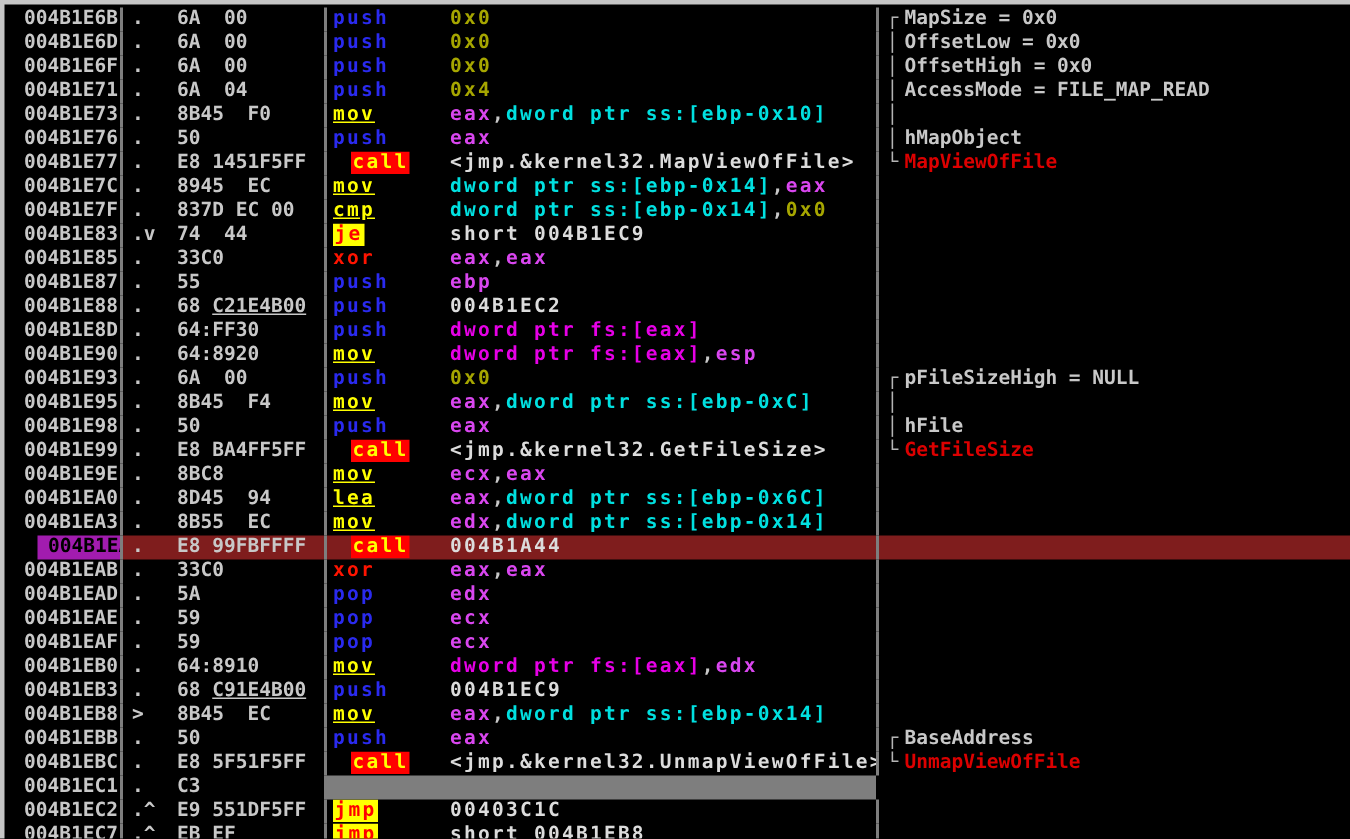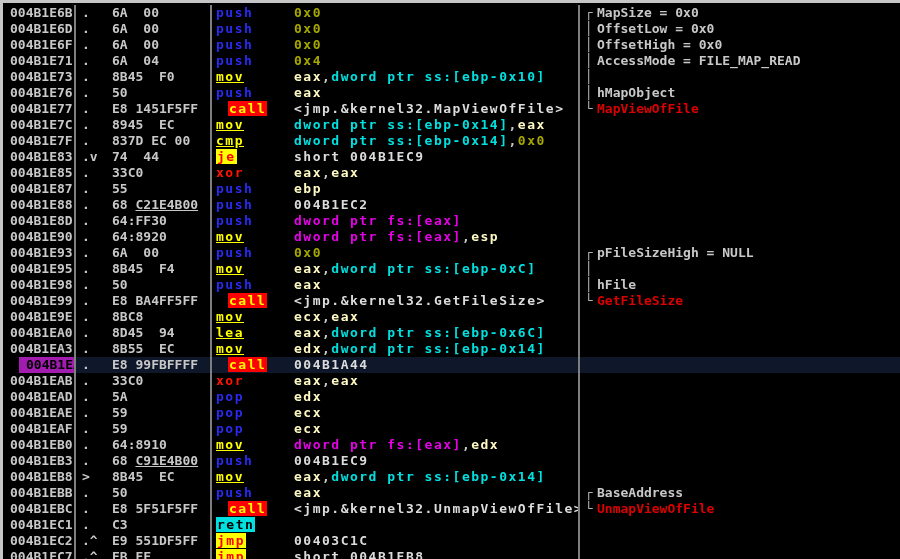--- a/index.html
+++ b/index.html
@@ -5,48 +5,48 @@
   html,body{margin:0;padding:0;background:#000;}
   body{width:900px;height:559px;overflow:hidden;}
   .pane{
     position:relative;width:900px;height:559px;box-sizing:border-box;
     background:#000;
     border-top:3px solid #c6c6c6;border-left:3px solid #c6c6c6;
     padding-top:2px;
     font-family:"DejaVu Sans Mono",monospace;font-weight:bold;font-size:13px;
     overflow:hidden;
   }
-  .row{display:grid;grid-template-columns:71px 2px 134px 2px 366px 2px auto;height:16px;line-height:16px;white-space:pre;}
+  .row{display:grid;grid-template-columns:71px 2px 134px 2px 366px 2px auto;height:16px;line-height:16px;white-space:pre;padding-left:6px;}
   .sep{background:#7e7e7e;height:16px;}
   .c-addr{padding-left:7px;color:#c8c8c8;overflow:hidden;}
   .c-bytes{padding-left:6px;color:#c8c8c8;overflow:hidden;}
   .marker{display:inline-block;width:30px;color:#c8c8c8;}
   .c-instr{position:relative;padding-left:4px;letter-spacing:1.5px;overflow:hidden;}
   .ops{position:absolute;left:82px;top:0;}
   .c-comment{padding-left:5px;color:#c8c8c8;overflow:hidden;}
   .bracket{display:inline-block;width:12px;color:#b4b4b4;}
   
   .mn-stack{color:#2a2aef;}
   .mn-op{color:#ffff00;text-decoration:underline;}
   .mn-xor{color:#ff1400;}
   .mn-call{color:#ffff00;background:#ff0000;padding:0 1px;margin-left:12px;}
   .mn-jmp{color:#ff0000;background:#ffff00;padding:0 1px;}
   .mn-ret{color:#000;background:#00e0e0;padding:0 1px;}
   
-  .t-reg{color:#fef9c3;}
+  .t-reg{color:#d946ef;}
   .t-mem{color:#00e0e0;}
   .t-seg{color:#e600e6;}
   .t-imm{color:#a6a600;}
   .t-raw{color:#dcdcdc;}
   .t-sep{color:#c8c8c8;}
   .t-gray{color:#c8c8c8;}
   .t-red{color:#dc0000;}
   .b-u{text-decoration:underline;}
   
-  .row.sel .c-bytes,.row.sel .c-instr,.row.sel .c-comment{background:#0f172a;}
+  .row.sel .c-bytes,.row.sel .c-instr,.row.sel .c-comment{background:#7f1d1d;}
   .row.sel .c-addr{background:#a21caf;color:#000;margin-left:16px;}
 </style>
 </head>
 <body>
 
 <div class="pane">
   <div id="rows">
       <div class="row"><div class="c-addr">004B1E6B</div><div class="sep"></div><div class="c-bytes"><span class="marker">.</span><span class="b-b">6A  00</span></div><div class="sep"></div><div class="c-instr"><span class="mn-stack">push</span><span class="ops"><span class="t-imm">0x0</span></span></div><div class="sep"></div><div class="c-comment"><span class="bracket">┌</span><span class="t-gray">MapSize = 0x0</span></div></div>
       <div class="row"><div class="c-addr">004B1E6D</div><div class="sep"></div><div class="c-bytes"><span class="marker">.</span><span class="b-b">6A  00</span></div><div class="sep"></div><div class="c-instr"><span class="mn-stack">push</span><span class="ops"><span class="t-imm">0x0</span></span></div><div class="sep"></div><div class="c-comment"><span class="bracket">│</span><span class="t-gray">OffsetLow = 0x0</span></div></div>
       <div class="row"><div class="c-addr">004B1E6F</div><div class="sep"></div><div class="c-bytes"><span class="marker">.</span><span class="b-b">6A  00</span></div><div class="sep"></div><div class="c-instr"><span class="mn-stack">push</span><span class="ops"><span class="t-imm">0x0</span></span></div><div class="sep"></div><div class="c-comment"><span class="bracket">│</span><span class="t-gray">OffsetHigh = 0x0</span></div></div>
@@ -72,17 +72,17 @@
       <div class="row sel"><div class="c-addr">004B1EA6</div><div class="sep"></div><div class="c-bytes"><span class="marker">.</span><span class="b-b">E8 99FBFFFF</span></div><div class="sep"></div><div class="c-instr"><span class="mn-call">call</span><span class="ops"><span class="t-raw">004B1A44</span></span></div><div class="sep"></div><div class="c-comment"><span class="bracket"> </span></div></div>
       <div class="row"><div class="c-addr">004B1EAB</div><div class="sep"></div><div class="c-bytes"><span class="marker">.</span><span class="b-b">33C0</span></div><div class="sep"></div><div class="c-instr"><span class="mn-xor">xor</span><span class="ops"><span class="t-reg">eax</span><span class="t-sep">,</span><span class="t-reg">eax</span></span></div><div class="sep"></div><div class="c-comment"><span class="bracket"> </span></div></div>
       <div class="row"><div class="c-addr">004B1EAD</div><div class="sep"></div><div class="c-bytes"><span class="marker">.</span><span class="b-b">5A</span></div><div class="sep"></div><div class="c-instr"><span class="mn-stack">pop</span><span class="ops"><span class="t-reg">edx</span></span></div><div class="sep"></div><div class="c-comment"><span class="bracket"> </span></div></div>
       <div class="row"><div class="c-addr">004B1EAE</div><div class="sep"></div><div class="c-bytes"><span class="marker">.</span><span class="b-b">59</span></div><div class="sep"></div><div class="c-instr"><span class="mn-stack">pop</span><span class="ops"><span class="t-reg">ecx</span></span></div><div class="sep"></div><div class="c-comment"><span class="bracket"> </span></div></div>
       <div class="row"><div class="c-addr">004B1EAF</div><div class="sep"></div><div class="c-bytes"><span class="marker">.</span><span class="b-b">59</span></div><div class="sep"></div><div class="c-instr"><span class="mn-stack">pop</span><span class="ops"><span class="t-reg">ecx</span></span></div><div class="sep"></div><div class="c-comment"><span class="bracket"> </span></div></div>
       <div class="row"><div class="c-addr">004B1EB0</div><div class="sep"></div><div class="c-bytes"><span class="marker">.</span><span class="b-b">64:8910</span></div><div class="sep"></div><div class="c-instr"><span class="mn-op">mov</span><span class="ops"><span class="t-seg">dword ptr fs:[eax]</span><span class="t-sep">,</span><span class="t-reg">edx</span></span></div><div class="sep"></div><div class="c-comment"><span class="bracket"> </span></div></div>
       <div class="row"><div class="c-addr">004B1EB3</div><div class="sep"></div><div class="c-bytes"><span class="marker">.</span><span class="b-b">68 </span><span class="b-u">C91E4B00</span></div><div class="sep"></div><div class="c-instr"><span class="mn-stack">push</span><span class="ops"><span class="t-raw">004B1EC9</span></span></div><div class="sep"></div><div class="c-comment"><span class="bracket"> </span></div></div>
       <div class="row"><div class="c-addr">004B1EB8</div><div class="sep"></div><div class="c-bytes"><span class="marker">&gt;</span><span class="b-b">8B45  EC</span></div><div class="sep"></div><div class="c-instr"><span class="mn-op">mov</span><span class="ops"><span class="t-reg">eax</span><span class="t-sep">,</span><span class="t-mem">dword ptr ss:[ebp-0x14]</span></span></div><div class="sep"></div><div class="c-comment"><span class="bracket"> </span></div></div>
       <div class="row"><div class="c-addr">004B1EBB</div><div class="sep"></div><div class="c-bytes"><span class="marker">.</span><span class="b-b">50</span></div><div class="sep"></div><div class="c-instr"><span class="mn-stack">push</span><span class="ops"><span class="t-reg">eax</span></span></div><div class="sep"></div><div class="c-comment"><span class="bracket">┌</span><span class="t-gray">BaseAddress</span></div></div>
       <div class="row"><div class="c-addr">004B1EBC</div><div class="sep"></div><div class="c-bytes"><span class="marker">.</span><span class="b-b">E8 5F51F5FF</span></div><div class="sep"></div><div class="c-instr"><span class="mn-call">call</span><span class="ops"><span class="t-raw">&lt;jmp.&amp;kernel32.UnmapViewOfFile&gt;</span></span></div><div class="sep"></div><div class="c-comment"><span class="bracket">└</span><span class="t-red">UnmapViewOfFile</span></div></div>
-      <div class="row"><div class="c-addr">004B1EC1</div><div class="sep"></div><div class="c-bytes"><span class="marker">.</span><span class="b-b">C3</span></div><div class="sep"></div><div class="c-instr"><span class="mn-ret">retn</span><span class="ops"></span></div><div class="sep"></div><div class="c-comment"><span class="bracket"> </span></div></div>
+      <div class="row"><div class="c-addr">004B1EC1</div><div class="sep"></div><div class="c-bytes"><span class="marker">.</span><span class="b-b">C3</span></div><div class="sep"></div><div class="sep"></div><div class="c-comment"><span class="bracket"> </span></div></div>
       <div class="row"><div class="c-addr">004B1EC2</div><div class="sep"></div><div class="c-bytes"><span class="marker">.^</span><span class="b-b">E9 551DF5FF</span></div><div class="sep"></div><div class="c-instr"><span class="mn-jmp">jmp</span><span class="ops"><span class="t-raw">00403C1C</span></span></div><div class="sep"></div><div class="c-comment"><span class="bracket"> </span></div></div>
       <div class="row"><div class="c-addr">004B1EC7</div><div class="sep"></div><div class="c-bytes"><span class="marker">.^</span><span class="b-b">EB EF</span></div><div class="sep"></div><div class="c-instr"><span class="mn-jmp">jmp</span><span class="ops"><span class="t-raw">short 004B1EB8</span></span></div><div class="sep"></div><div class="c-comment"><span class="bracket"> </span></div></div>
     </div>
 </div>
 
 </body></html>

